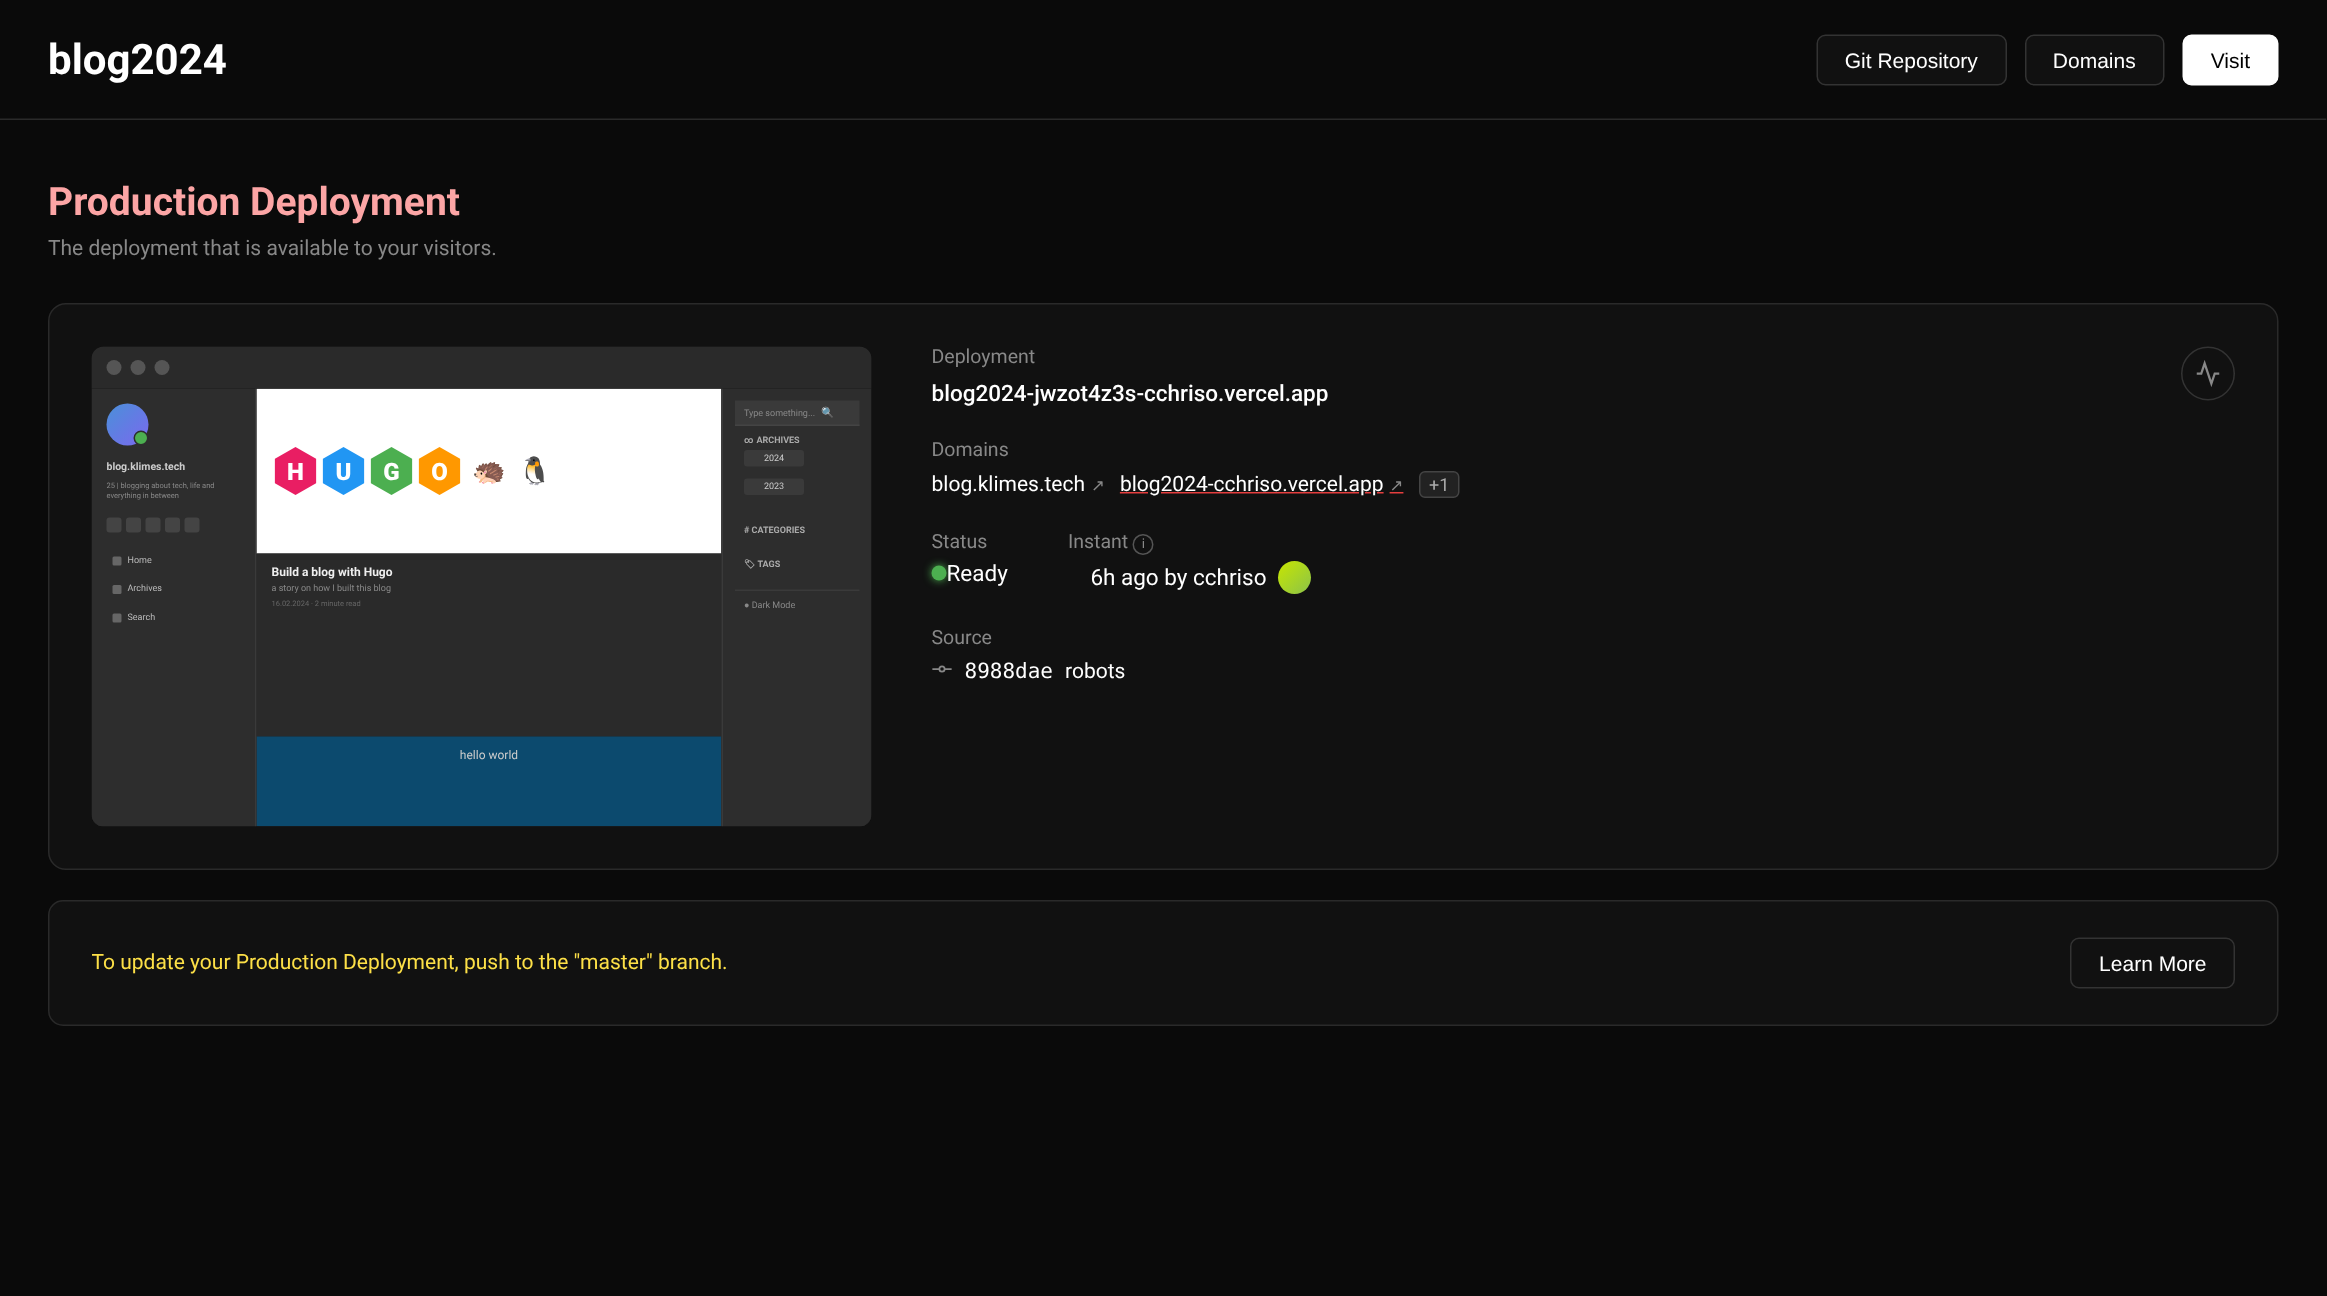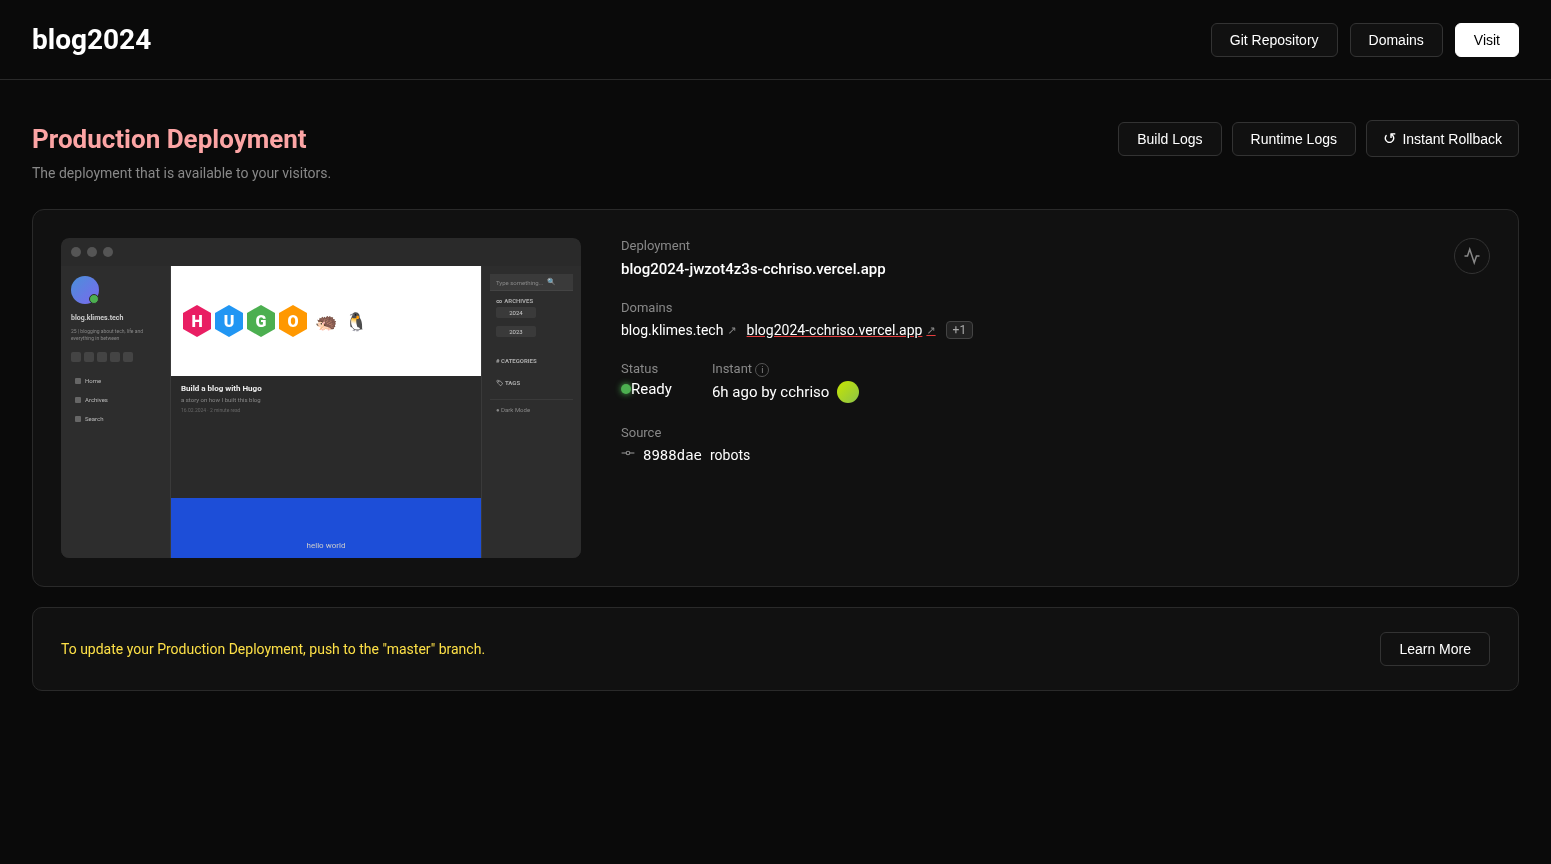--- a/index.html
+++ b/index.html
@@ -249,24 +249,24 @@
       font-size: 6px;
       color: #888;
       margin-bottom: 4px;
     }
     .preview-article-meta {
       font-size: 5px;
       color: #666;
     }
 
     .preview-dark-section {
-      background: #1d4ed8;
+      background: #0c4a6e;
       padding: 8px 24px;
       display: flex;
-      align-items: flex-end;
+      align-items: flex-start;
       justify-content: center;
       height: 60px;
     }
     .preview-hello-world {
       font-size: 8px;
       color: #ccc;
     }
 
     
     .preview-search {
@@ -387,20 +387,21 @@
       width: 10px; height: 10px;
       border-radius: 50%;
       background: #4caf50;
       box-shadow: 0 0 6px #4caf50;
     }
     .created-value {
       font-size: 15px;
       display: flex;
       align-items: center;
       gap: 8px;
+      margin-left: 15px;
     }
     .info-icon {
       width: 14px; height: 14px;
       border-radius: 50%;
       border: 1px solid #555;
       display: inline-flex;
       align-items: center;
       justify-content: center;
       font-size: 9px;
       color: #888;
@@ -470,28 +471,20 @@
     <button class="btn">Domains</button>
     <button class="btn btn-white">Visit</button>
   </div>
 </header>
 
 <main class="main">
 
   <div class="section-header">
     <div>
       <h2 class="section-title">Production Deployment</h2>
-    </div>
-    <div class="section-actions">
-      <button class="btn">Build Logs</button>
-      <button class="btn">Runtime Logs</button>
-      <button class="btn-rollback">
-        <span style="font-size:16px;">↺</span>
-        <span>Instant Rollback</span>
-      </button>
     </div>
   </div>
 
   <p class="section-subtitle">The deployment that is available to your visitors.</p>
 
   <div class="deployment-card">
 
     <div class="preview-area">
       <div class="preview-browser">
         <div class="browser-dot"></div>

